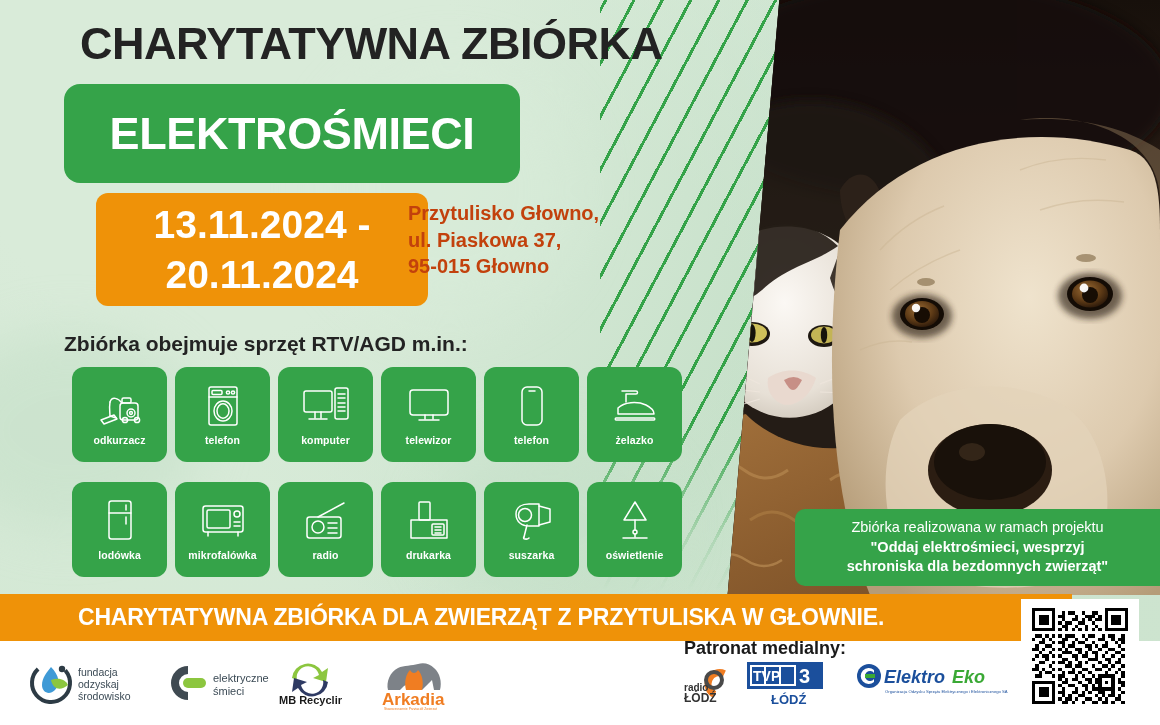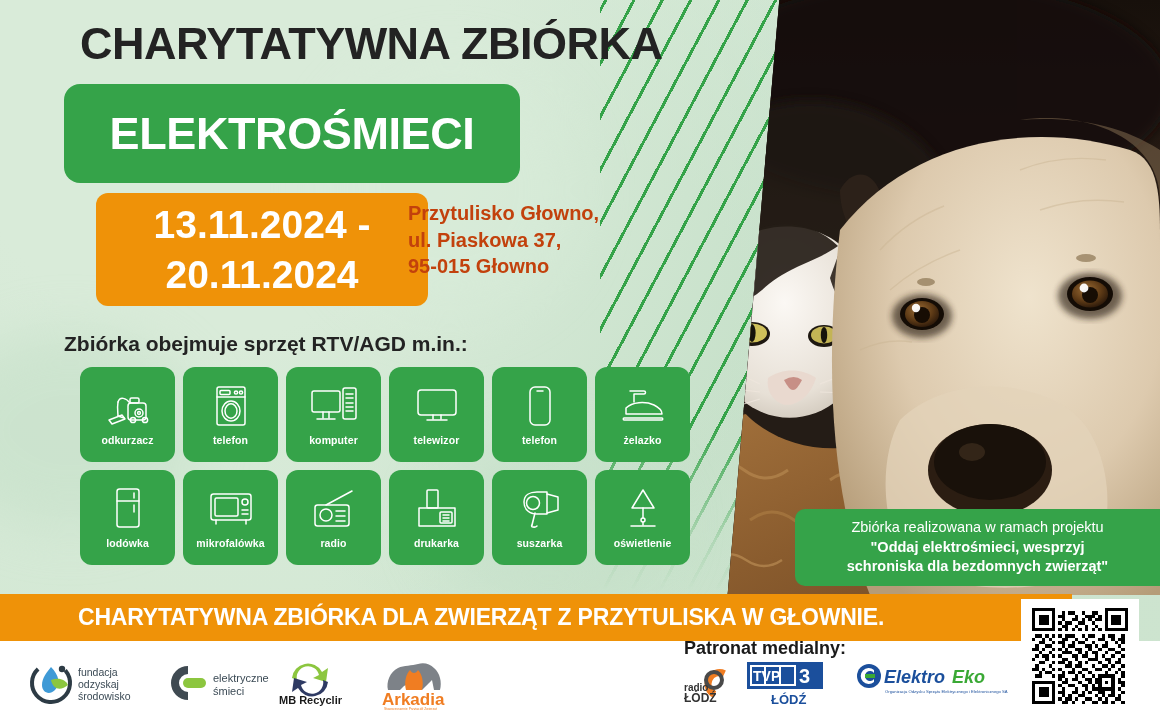--- a/index.html
+++ b/index.html
@@ -77,23 +77,23 @@
   .address div{white-space:nowrap;}
 
   
   .subtitle{
     position:absolute; left:64px; top:332px;
     font-size:21px; font-weight:bold; color:#232323;
   }
 
   
   .grid{
-    position:absolute; left:80px; top:367px;
+    position:absolute; left:72px; top:367px;
     display:grid; grid-template-columns:repeat(6, 95px);
-    grid-auto-rows:95px; gap:8px 8px;
+    grid-auto-rows:95px; gap:20px 8px;
   }
   .tile{
     background:#35a349; border-radius:12px;
     display:flex; flex-direction:column; align-items:center; justify-content:center;
     color:#ffffff;
   }
   .tile .glyph{height:46px;display:flex;align-items:center;justify-content:center;}
   .tile .glyph svg{display:block;}
   .tile .cap{font-size:10.5px;font-weight:bold;margin-top:5px;letter-spacing:.1px;}
 

